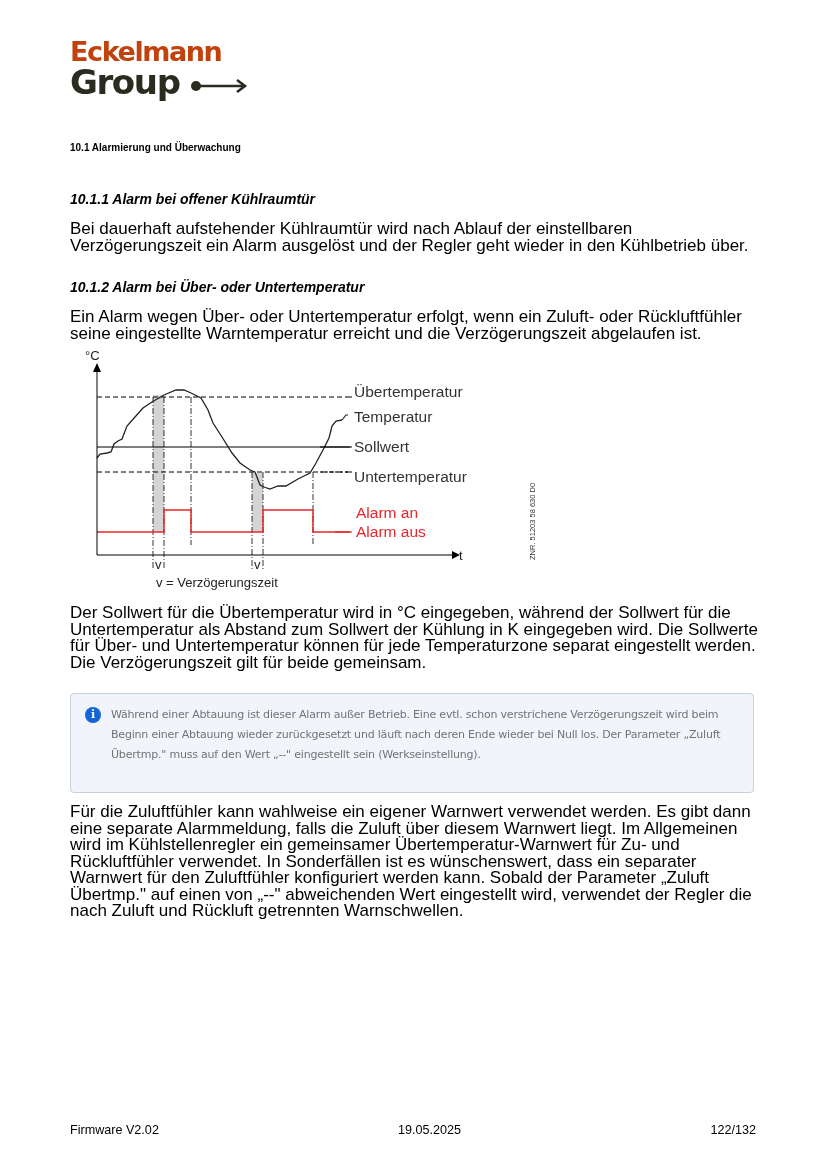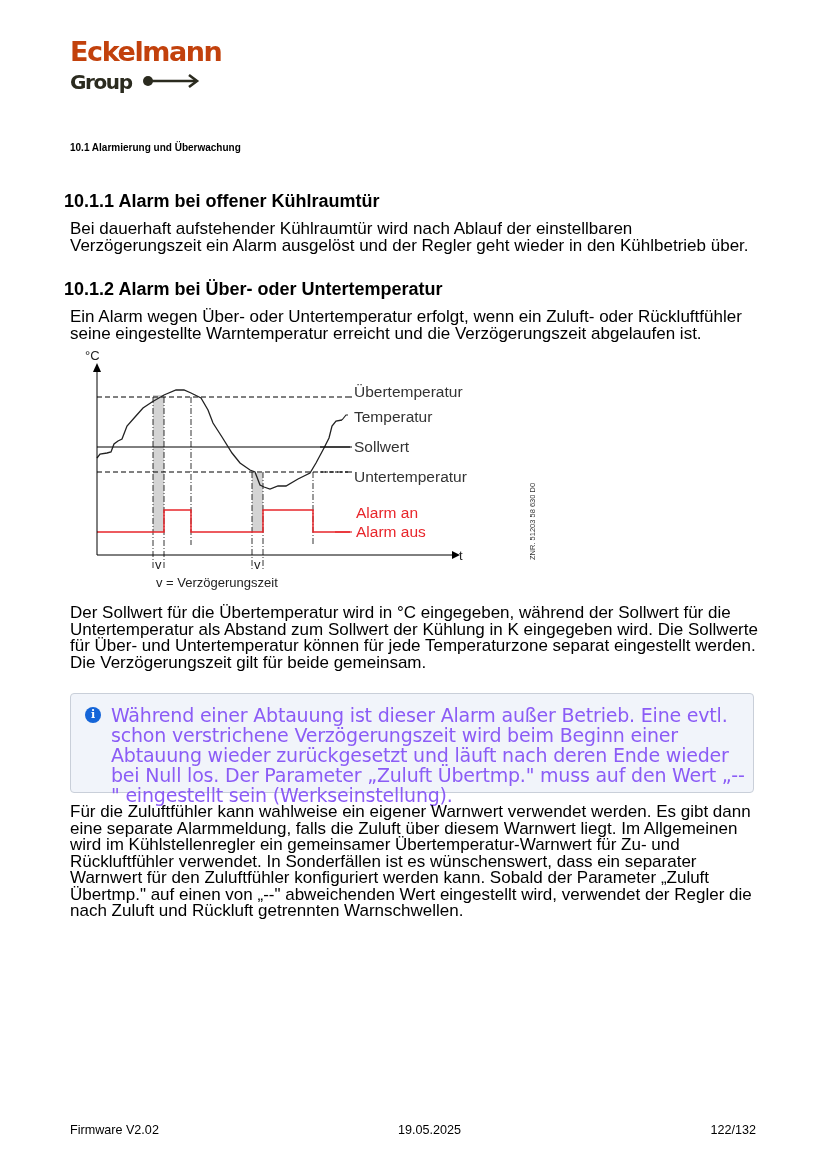--- a/index.html
+++ b/index.html
@@ -1,35 +1,35 @@
 <!DOCTYPE html>
 <html><head>
 <meta charset="utf-8">
 <style>
   html, body { margin: 0; padding: 0; background: #ffffff; }
   body { width: 827px; height: 1169px; position: relative; overflow: hidden;
          font-family: "Liberation Sans", sans-serif; color: #000; }
   .logo { position: absolute; left: 70px; top: 37px; }
   .logo-line1 { font-family: "DejaVu Sans", sans-serif; font-weight: bold; font-size: 27px;
                 color: #c2410c; letter-spacing: -1.4px; line-height: 30px; }
-  .logo-line2 { font-family: "DejaVu Sans", sans-serif; font-weight: bold; font-size: 20px;
+  .logo-line2 { font-family: "DejaVu Sans", sans-serif; font-weight: bold; font-size: 34px;
                 color: #2b2b1f; letter-spacing: -1.4px; line-height: 30px; display: flex; align-items: center; }
   .logo-arrow { margin-left: 10px; display: inline-block; }
   .h2 { position: absolute; left: 70px; top: 142px; font-size: 10px; font-weight: bold; }
-  .h3 { position: absolute; left: 64px; font-size: 18px; font-weight: bold; }
+  .h3 { position: absolute; left: 70px; font-size: 14px; font-weight: bold; font-style: italic; }
   .p { position: absolute; left: 70px; width: 690px; font-size: 17px; line-height: 16.5px; }
   .p b { font-weight: bold; display: block; }
   .diagram { position: absolute; left: 80px; top: 345px; width: 470px; height: 250px; }
   .note { position: absolute; left: 70px; top: 693px; width: 684px; height: 100px;
           background: #f1f4fa; border: 1px solid #c9cfd9; border-radius: 4px; box-sizing: border-box; }
   .note-icon { position: absolute; left: 14px; top: 13px; width: 16px; height: 16px; border-radius: 50%;
                background: #1565d8; color: #fff; font-size: 11px; font-weight: bold; text-align: center;
                line-height: 16px; font-family: "DejaVu Serif", serif; }
   .note-text { position: absolute; left: 40px; top: 11px; width: 640px; font-family: "DejaVu Sans", sans-serif;
-               font-size: 19px; line-height: 20px; color: #8b5cf6; letter-spacing: -0.2px; }
+               font-size: 11px; line-height: 20px; color: #737373; letter-spacing: -0.2px; }
   .footer { position: absolute; top: 1123px; font-size: 12.6px; }
 </style>
 </head>
 <body>
 
 <div class="logo">
   <div class="logo-line1">Eckelmann</div>
   <div class="logo-line2">
     <span>Group</span>
     <span class="logo-arrow">

